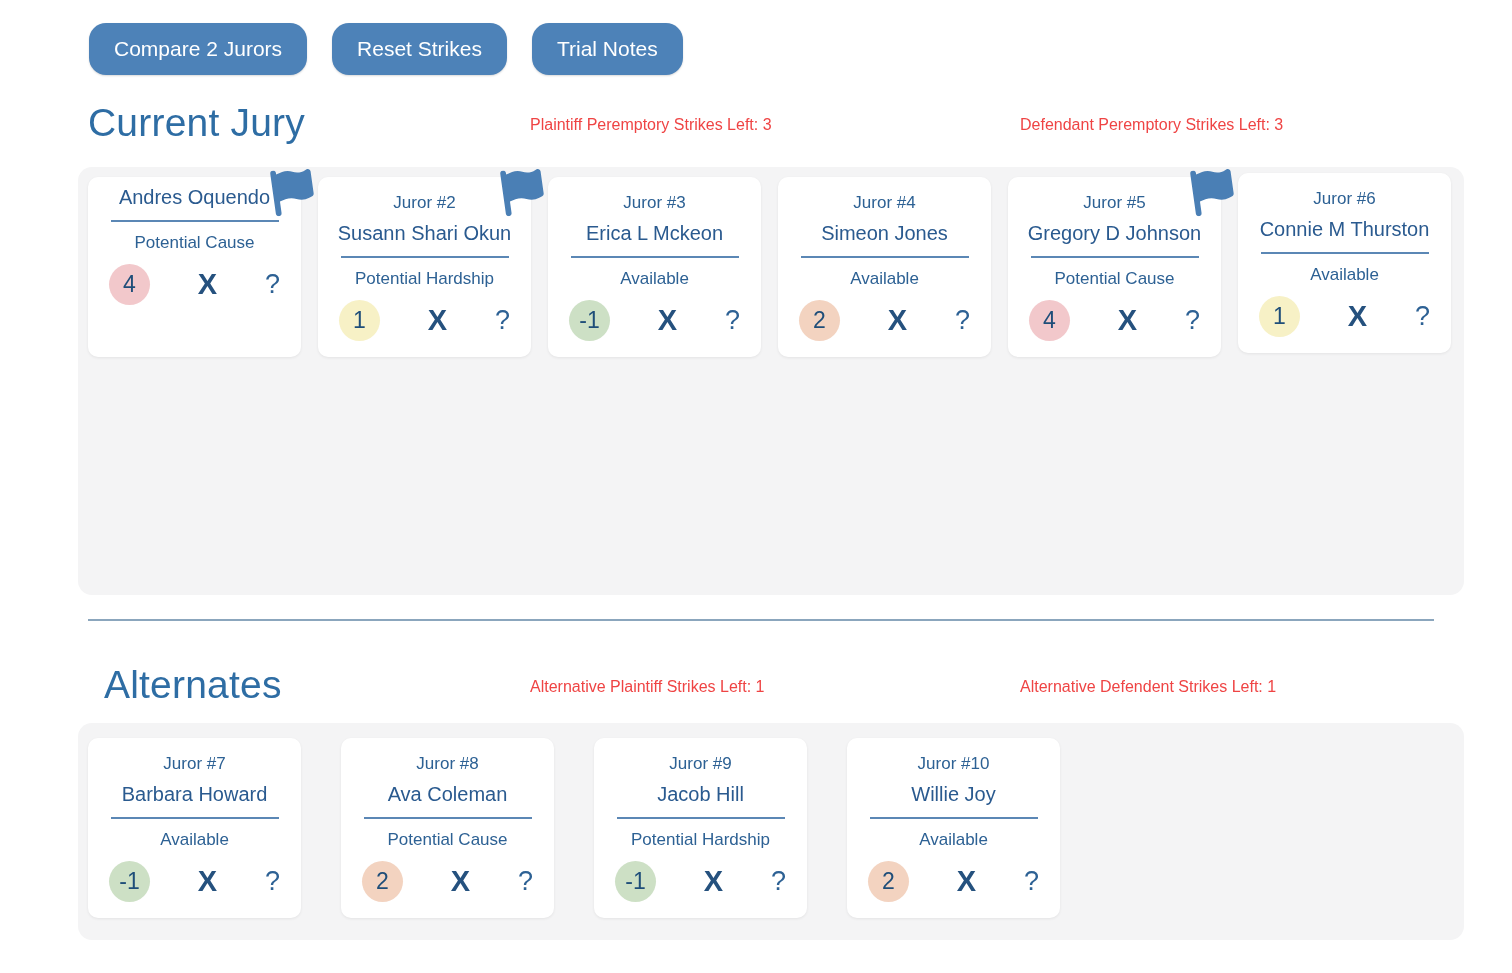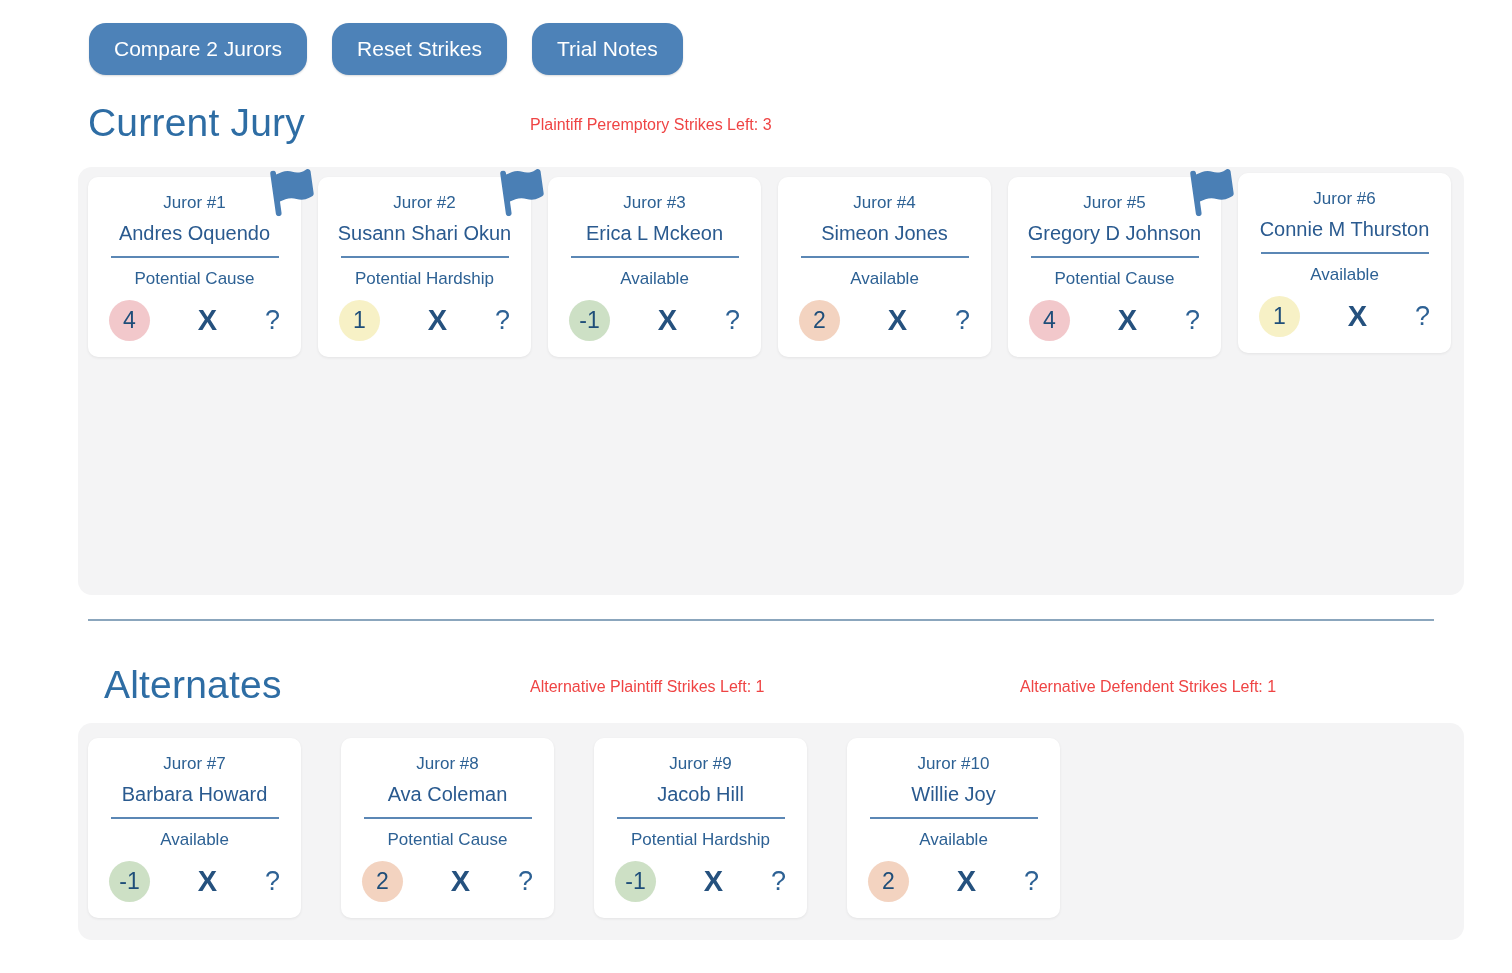--- a/index.html
+++ b/index.html
@@ -110,30 +110,30 @@
 <div class="canvas">
 
   <div class="toolbar">
     <button class="btn">Compare 2 Jurors</button>
     <button class="btn">Reset Strikes</button>
     <button class="btn">Trial Notes</button>
   </div>
 
   <h1 class="section-title" style="top:101px;">Current Jury</h1>
   <div class="strikes-label" style="left:530px; top:116px;">Plaintiff Peremptory Strikes Left: 3</div>
+  <div class="strikes-label" style="left:1020px; top:116px;">Defendant Peremptory Strikes Left: 3</div>
 
   <div class="panel" id="panel-jury">
     <div class="cards-row" id="jury-cards">
         <div class="card">
     <span class="flag">
       <svg viewBox="0 0 448 512" aria-hidden="true">
         <path d="M64 32C64 14.3 49.7 0 32 0S0 14.3 0 32l0 32 0 304 0 112c0 17.7 14.3 32 32 32s32-14.3 32-32l0-128 64.3-16.1c41.1-10.3 84.6-5.5 122.5 13.4c44.2 22.1 95.5 24.8 141.7 7.4l34.7-13c12.5-4.7 20.8-16.6 20.8-30l0-247.7c0-23-24.2-38-44.8-27.7l-9.6 4.8c-46.3 23.2-100.8 23.2-147.1 0c-35.1-17.6-75.4-22-113.5-12.5L64 48l0-16z"></path>
       </svg>
     </span>
-    <div class="card-number">Juror #1</div>
     <div class="card-name">Andres Oquendo</div>
     <hr class="card-divider">
     <div class="card-status">Potential Cause</div>
     <div class="card-actions">
       <span class="score-badge" style="background: rgb(242, 200, 203);">4</span>
       <button class="strike-btn">X</button>
       <button class="question-btn">?</button>
     </div>
   </div>
         <div class="card">

